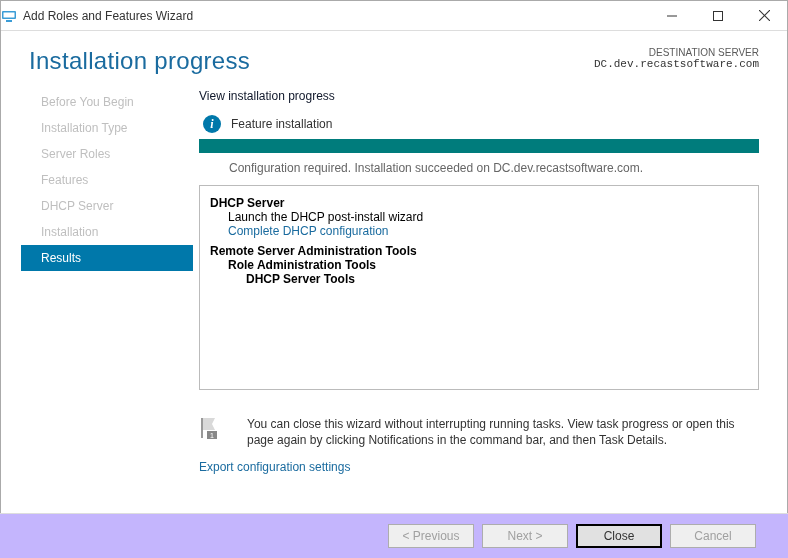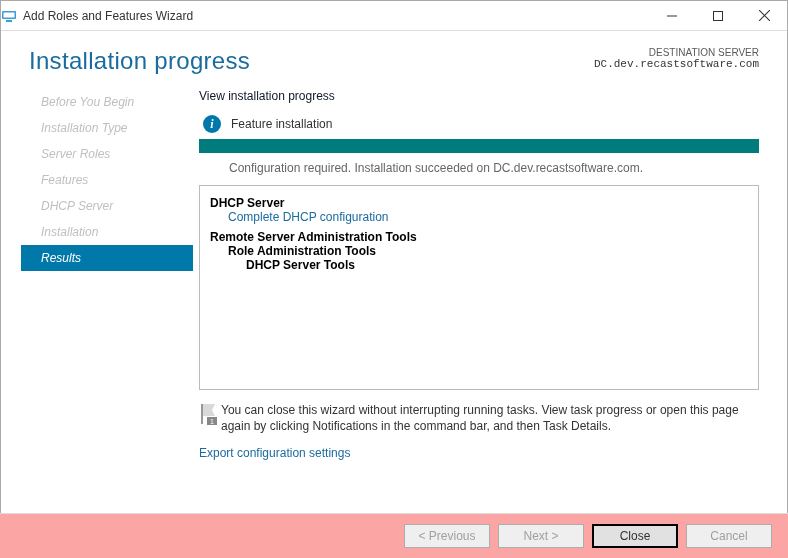--- a/index.html
+++ b/index.html
@@ -48,21 +48,20 @@
     .dest-label { color: #5a5a5a; font-size: 10px; }
     .dest-server { color: #333; font-family: Liberation Mono, monospace; }
 
     .body {
       display: flex;
       padding: 14px 0 0 0;
     }
     .nav {
       width: 192px;
       padding-left: 20px;
-      font-style: italic;
     }
     .nav-item {
       padding: 6px 10px 6px 20px;
       font-size: 12px;
       color: #bfbfbf;
       cursor: default;
     }
     .nav-item.active {
       background: #0078aa;
       color: #fff;
@@ -97,38 +96,38 @@
       padding: 8px 10px 10px 10px;
       height: 205px;
       overflow: auto;
       font-size: 12px;
     }
     .res-l0 { font-weight: 600; margin-top: 2px; }
     .res-l1 { padding-left: 18px; }
     .res-l2 { padding-left: 36px; }
     .res-link { color: #1a6b9f; cursor: pointer; }
 
-    .note-row { display: flex; gap: 0; margin-top: 12px; align-items: flex-start; }
+    .note-row { display: flex; gap: 26px; margin-top: 26px; align-items: flex-start; }
     .flag-icon {
       width: 22px; height: 24px; position: relative; flex-shrink: 0;
     }
     .flag-icon svg { width: 22px; height: 24px; }
     .note-text { font-size: 12px; color: #333; line-height: 1.35; }
 
     .export-link { color: #1a6b9f; font-size: 12px; margin-top: 12px; display: inline-block; cursor: pointer; }
 
     .footer {
       position: absolute;
       bottom: 0; left: 0; right: 0;
       border-top: 1px solid #ddd;
-      padding: 10px 16px;
+      padding: 10px 32px;
       display: flex;
       justify-content: flex-end;
       gap: 8px;
-      background: #fca5a5;
+      background: #c4b5fd;
     }
     .btn {
       min-width: 86px;
       height: 24px;
       border: 1px solid #adadad;
       background: #e1e1e1;
       font-size: 12px;
       padding: 0 10px;
       cursor: pointer;
       color: #333;
@@ -196,20 +195,21 @@
     </div>
 
     <div class="progress">
       <div class="progress-fill"></div>
     </div>
 
     <div class="status-text">Configuration required. Installation succeeded on DC.dev.recastsoftware.com.</div>
 
     <div class="results-box">
       <div class="res-l0">DHCP Server</div>
+      <div class="res-l1">Launch the DHCP post-install wizard</div>
       <div class="res-l1 res-link">Complete DHCP configuration</div>
       <div class="res-l0" style="margin-top:6px">Remote Server Administration Tools</div>
       <div class="res-l1" style="font-weight:600">Role Administration Tools</div>
       <div class="res-l2" style="font-weight:600">DHCP Server Tools</div>
     </div>
 
     <div class="note-row">
       <div class="flag-icon">
         <svg viewBox="0 0 22 24">
           <polygon points="3,2 3,14 16,14 13,8 16,2" fill="#d9d9d9"></polygon>

